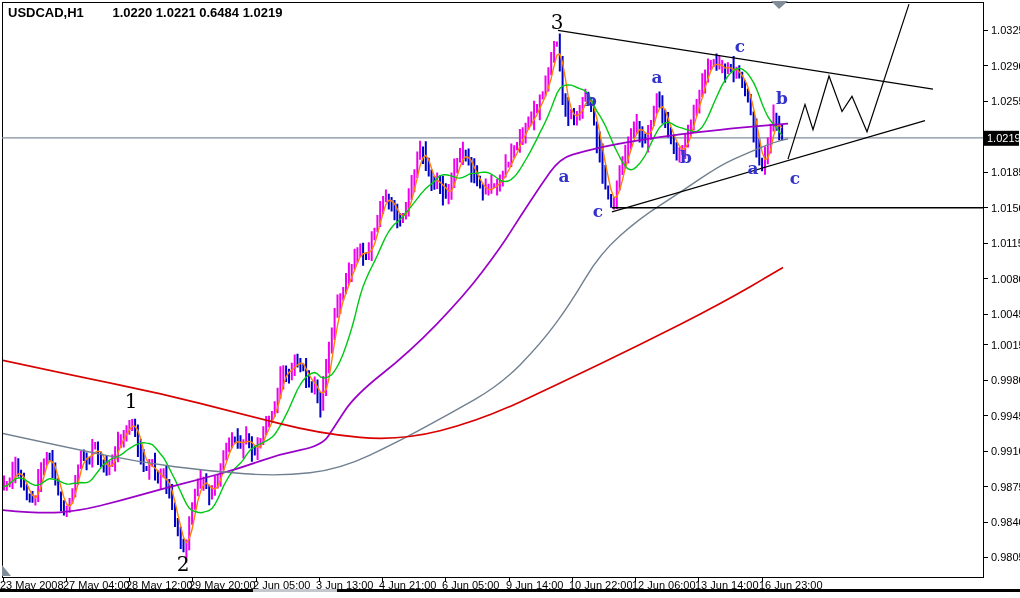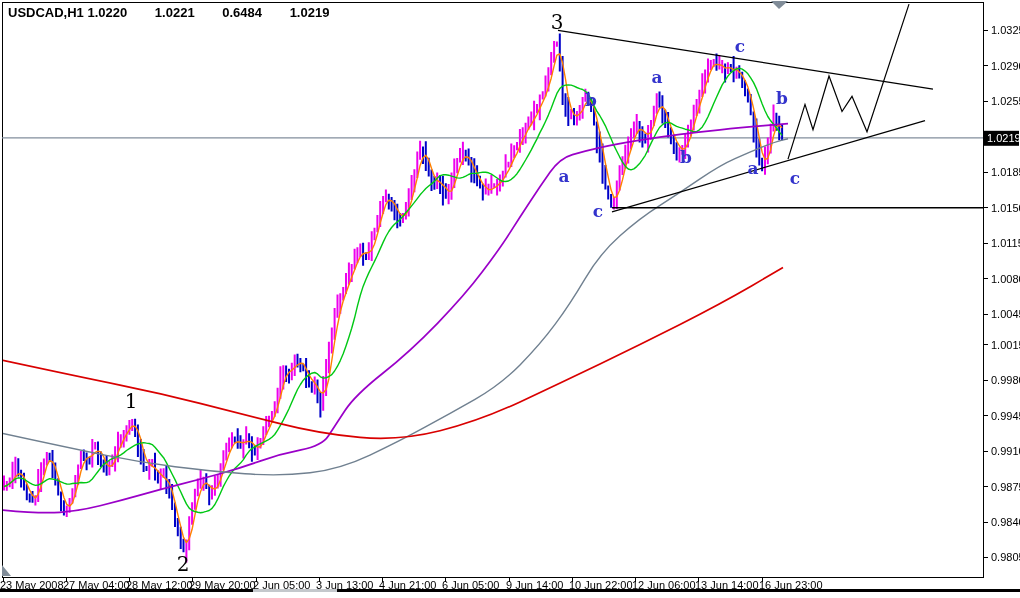--- a/index.html
+++ b/index.html
@@ -1,21 +1,21 @@
 <!DOCTYPE html>
 <html><head>
 <meta charset="utf-8">
 <style>
   html,body{margin:0;padding:0;background:#fff;}
   .stage{position:relative;width:1020px;height:598px;background:#fff;overflow:hidden;
          font-family:"Liberation Sans",sans-serif;}
   svg{position:absolute;left:0;top:0;}
   .title{position:absolute;left:8px;top:5px;font:bold 13px "Liberation Sans",sans-serif;color:#000;}
-  .title .n{margin-left:24px;}
-  .title .first{margin-left:0;}
+  .title .n{margin-left:0;}
+  .title .first{margin-left:25px;}
   text{font-family:"Liberation Sans",sans-serif;}
 </style>
 </head>
 <body>
 
 <div class="stage">
   <svg id="chart" width="1020" height="598" viewBox="0 0 1020 598">
     <defs>
       <clipPath id="plotclip">
           <rect x="3" y="3" width="979" height="573"></rect>

